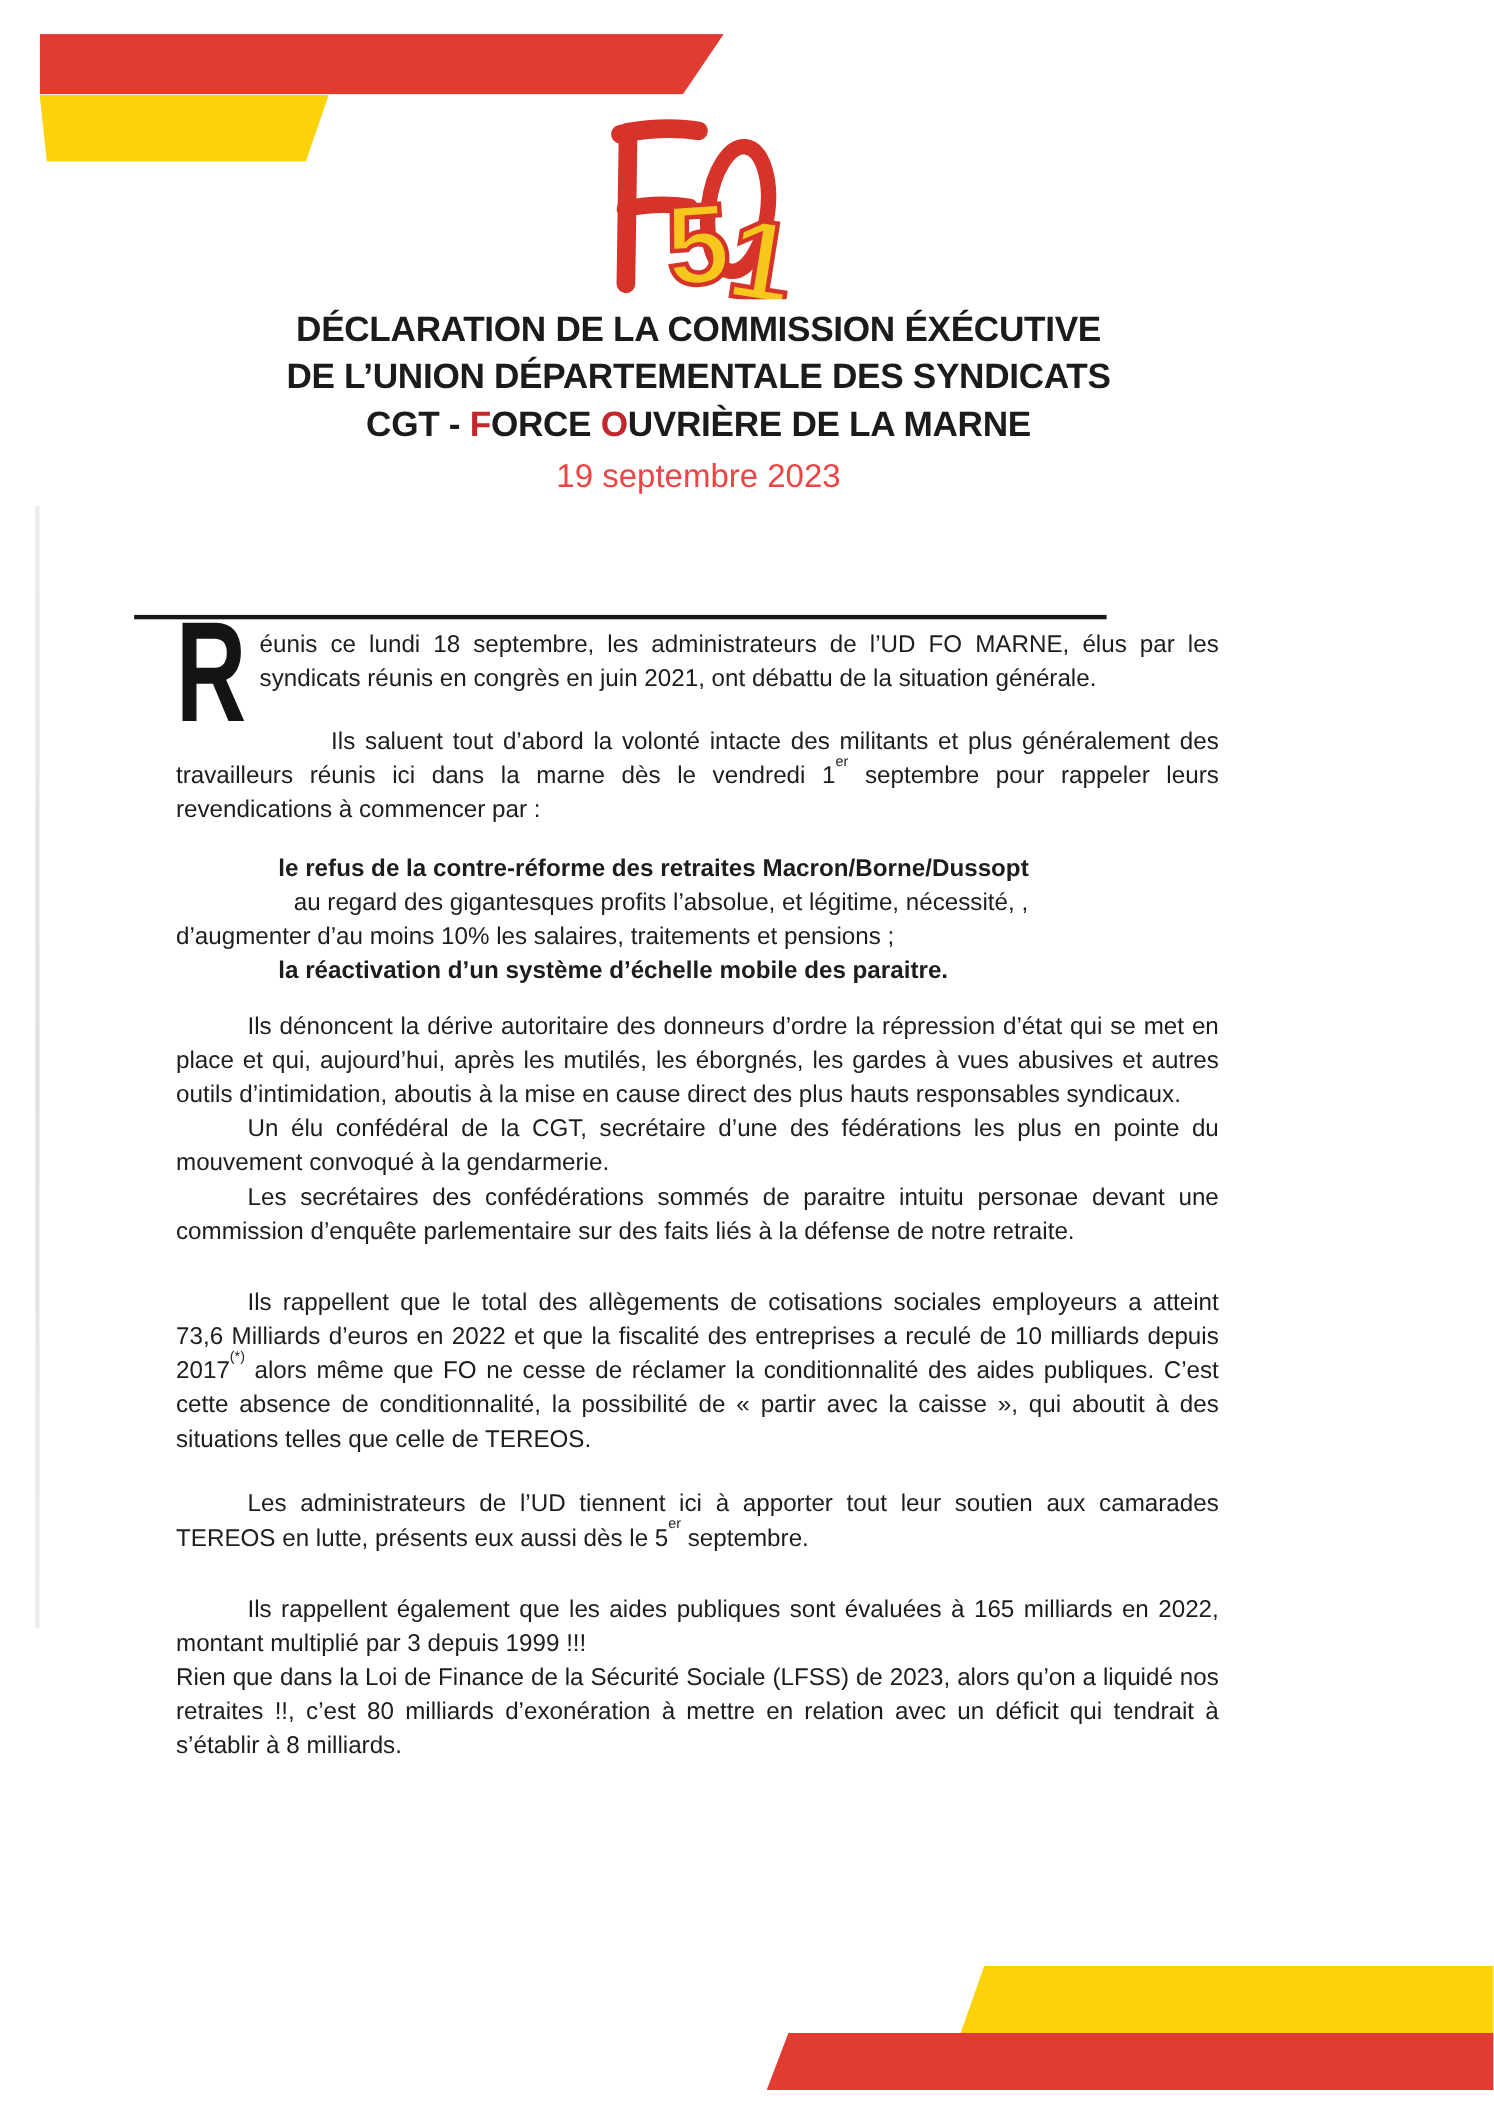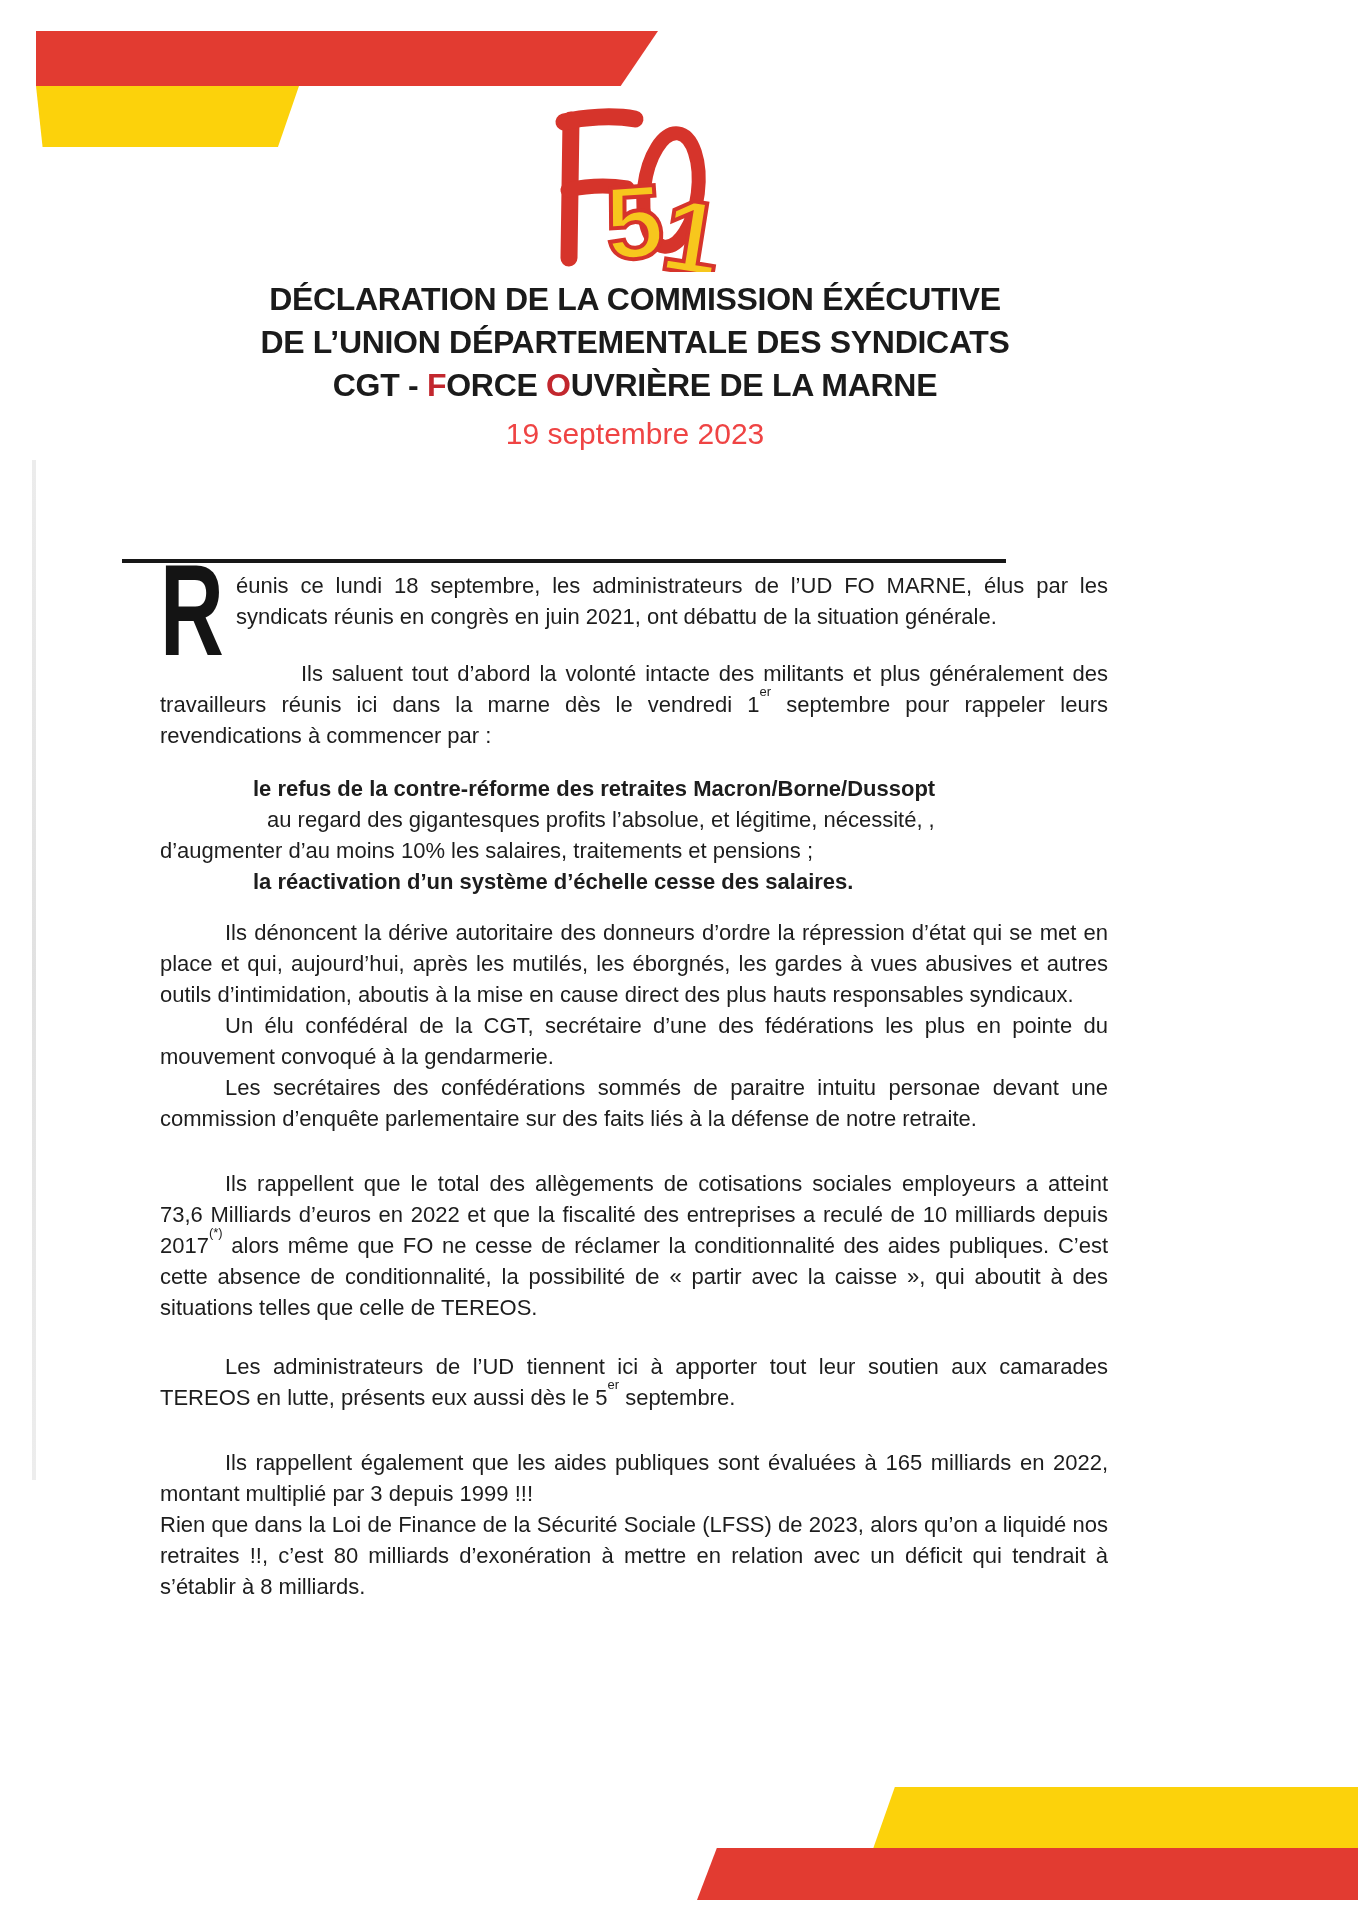--- a/index.html
+++ b/index.html
@@ -86,21 +86,21 @@
     <p class="mb1"><span class="dropcap">
           <span>R</span>
         </span><span>éunis ce lundi 18 septembre, les administrateurs de l’UD FO MARNE, élus par les syndicats réunis en congrès en juin 2021, ont débattu de la situation générale.</span></p>
 
     <p class="indent mb2"><span>Ils saluent tout d’abord la volonté intacte des militants et plus généralement des travailleurs réunis ici dans la marne dès le vendredi 1</span><sup class="s">er</sup><span> septembre pour rappeler leurs revendications à commencer par :</span></p>
 
     <div class="demands">
       <div class="d1">le refus de la contre-réforme des retraites Macron/Borne/Dussopt</div>
       <div class="d2">au regard des gigantesques profits l’absolue, et légitime, nécessité, ,</div>
       <div class="d0">d’augmenter d’au moins 10% les salaires, traitements et pensions ;</div>
-      <div class="d1">la réactivation d’un système d’échelle cesse des salaires.</div>
+      <div class="d1">la réactivation d’un système d’échelle mobile des paraitre.</div>
     </div>
 
     <p class="indent">Ils dénoncent la dérive autoritaire des donneurs d’ordre la répression d’état qui se met en place et qui, aujourd’hui, après les mutilés, les éborgnés, les gardes à vues abusives et autres outils d’intimidation, aboutis à la mise en cause direct des plus hauts responsables syndicaux.</p>
     <p class="indent">Un élu confédéral de la CGT, secrétaire d’une des fédérations les plus en pointe du mouvement convoqué à la gendarmerie.</p>
     <p class="indent">Les secrétaires des confédérations sommés de paraitre intuitu personae devant une commission d’enquête parlementaire sur des faits liés à la défense de notre retraite.</p>
 
     <p class="indent gap-lg"><span>Ils rappellent que le total des allègements de cotisations sociales employeurs a atteint 73,6 Milliards d’euros en 2022 et que la fiscalité des entreprises a reculé de 10 milliards depuis 2017</span><sup class="s">(*)</sup><span> alors même que FO ne cesse de réclamer la conditionnalité des aides publiques. C’est cette absence de conditionnalité, la possibilité de « partir avec la caisse », qui aboutit à des situations telles que celle de TEREOS.</span></p>
 
     <p class="indent gap-md"><span>Les administrateurs de l’UD tiennent ici à apporter tout leur soutien aux camarades TEREOS en lutte, présents eux aussi dès le 5</span><sup class="s">er</sup><span> septembre.</span></p>
 

